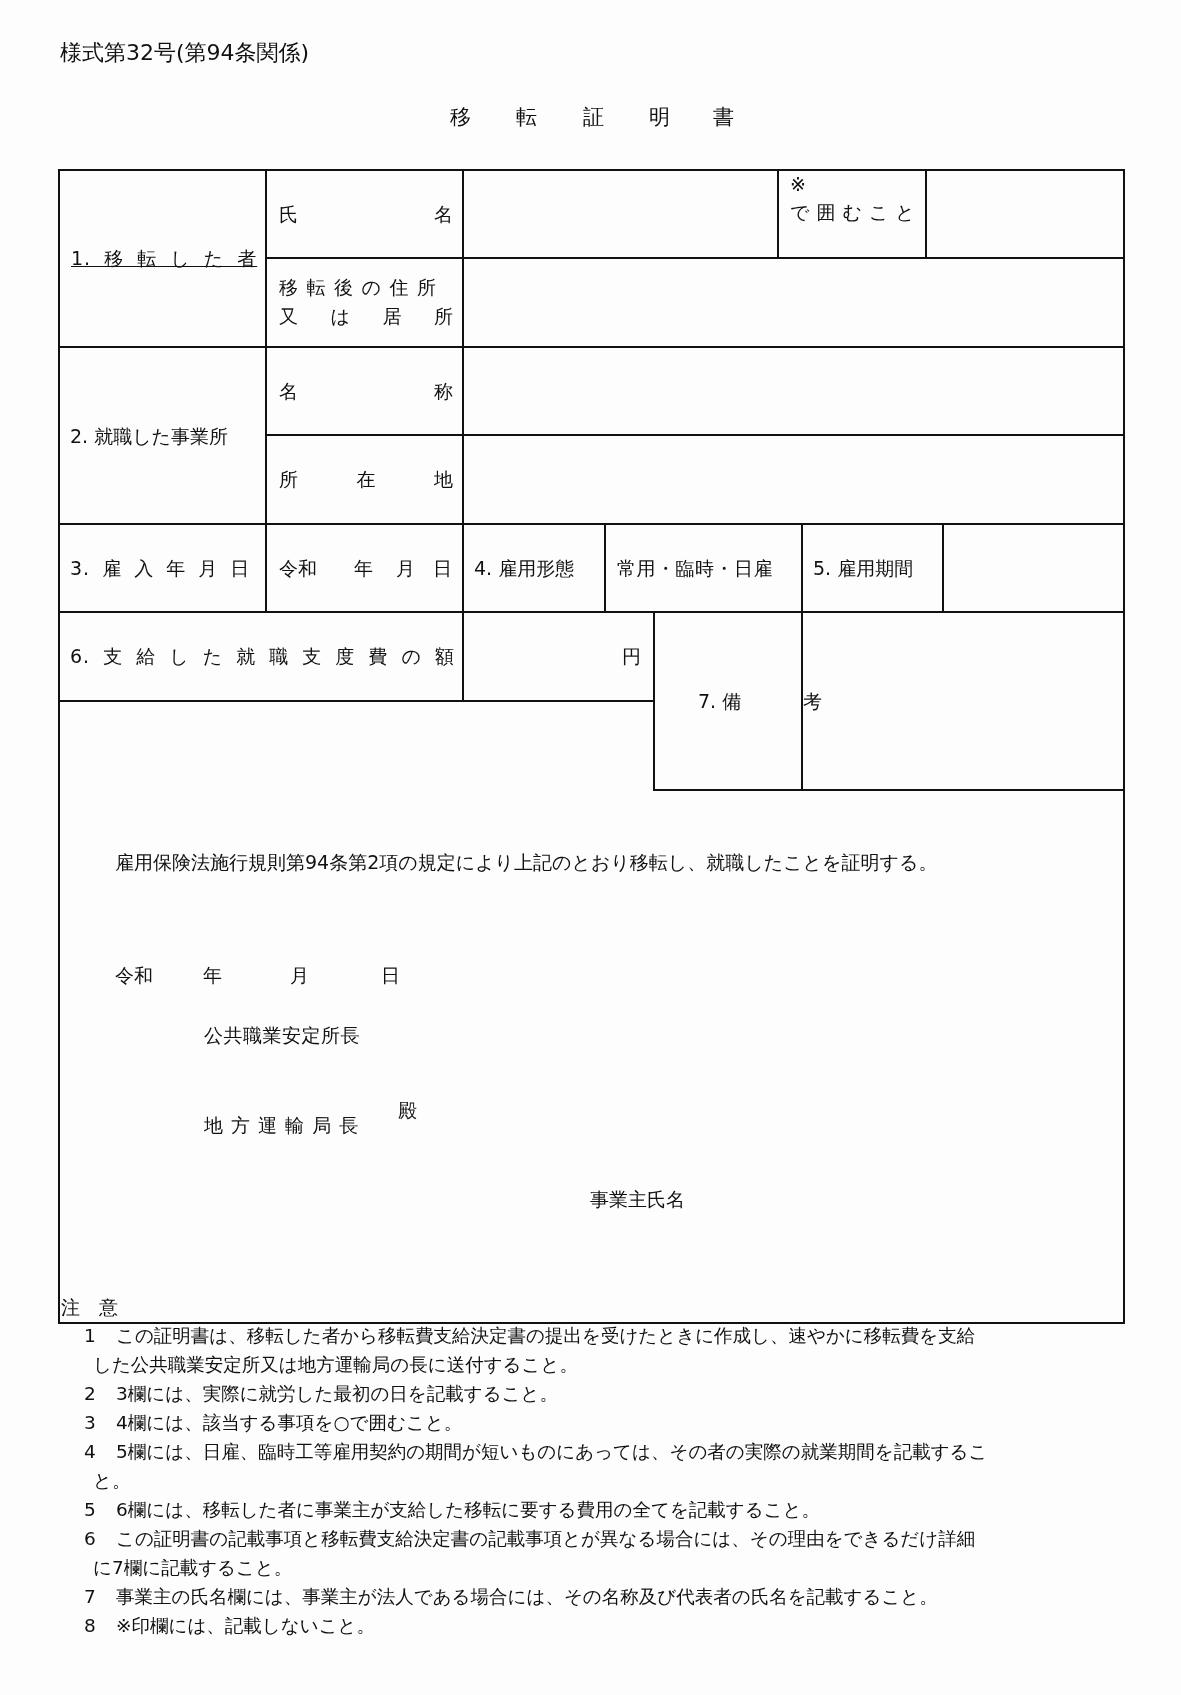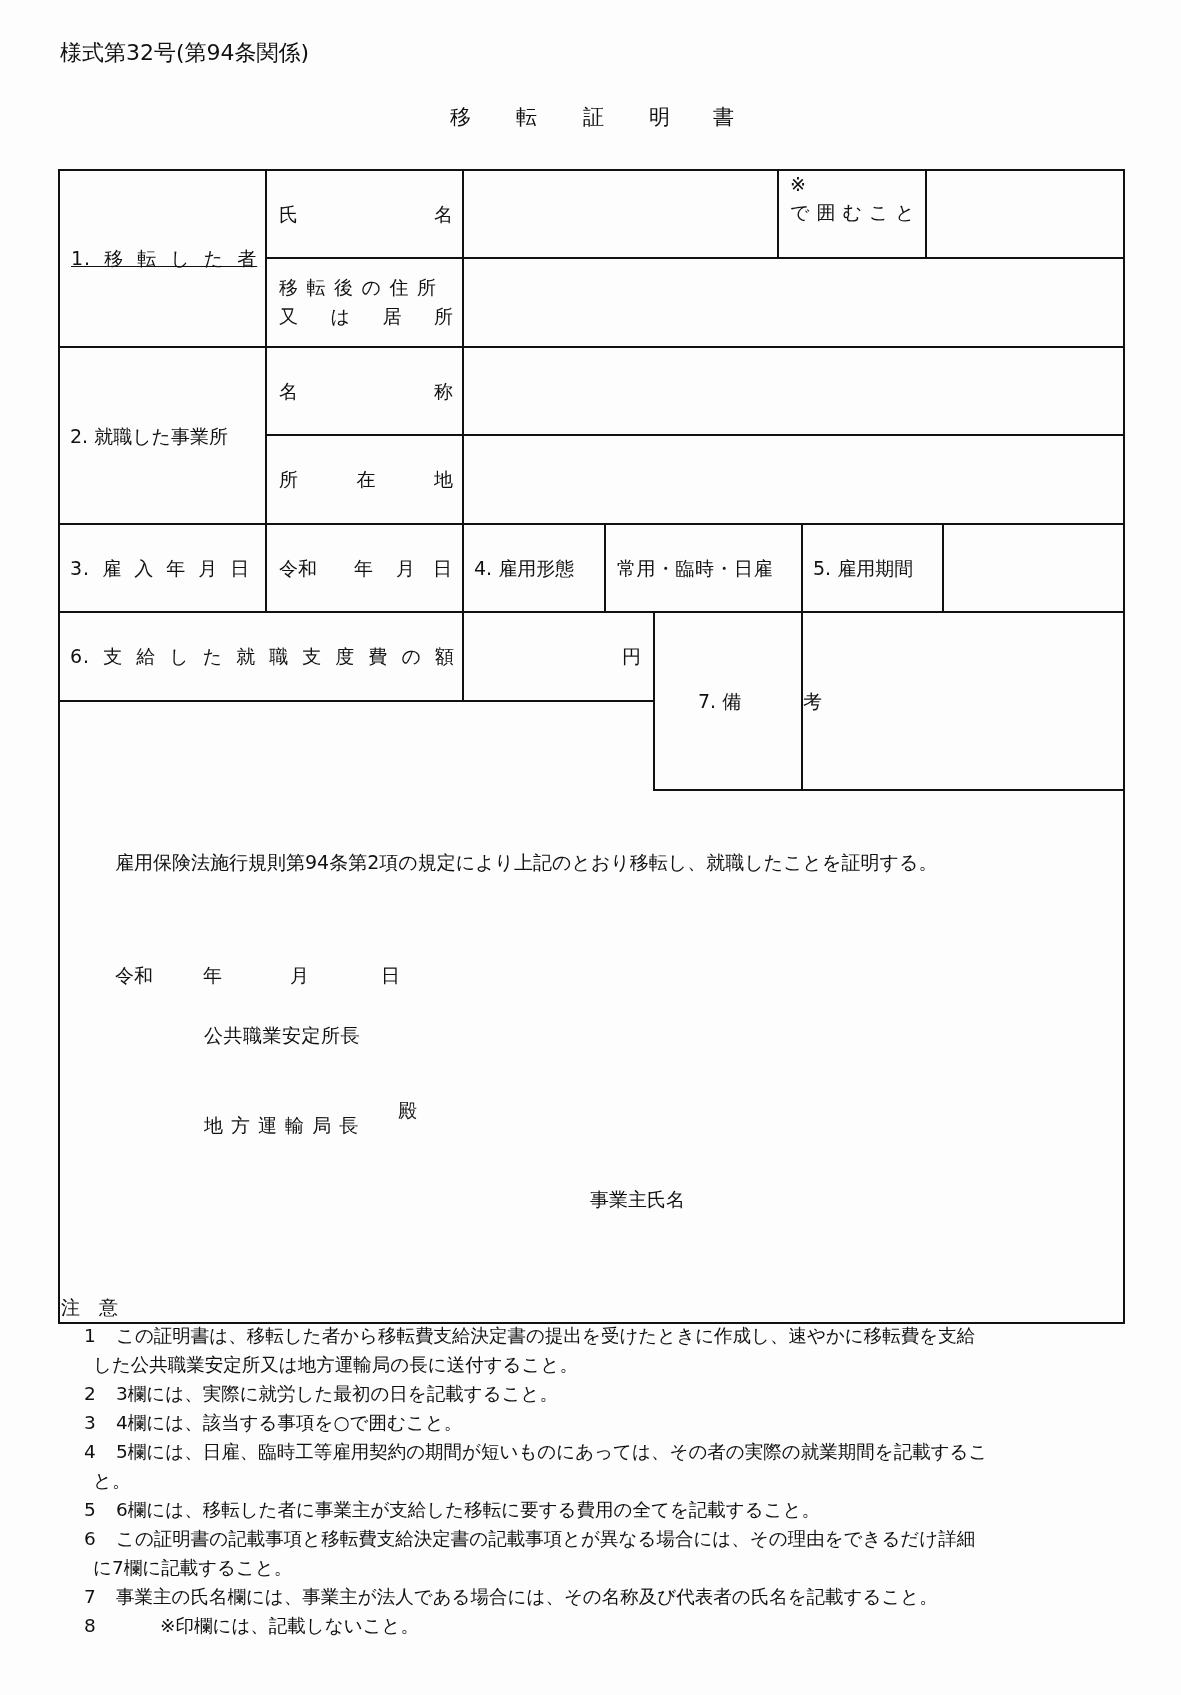--- a/index.html
+++ b/index.html
@@ -154,14 +154,14 @@
   <span class="note" style="left:116px; top:1499px;">6欄には、移転した者に事業主が支給した移転に要する費用の全てを記載すること。</span>
 
   <span class="note" style="left:84px; top:1528px;">6</span>
   <span class="note" style="left:116px; top:1528px;">この証明書の記載事項と移転費支給決定書の記載事項とが異なる場合には、その理由をできるだけ詳細</span>
   <span class="note" style="left:93px; top:1557px;">に7欄に記載すること。</span>
 
   <span class="note" style="left:84px; top:1586px;">7</span>
   <span class="note" style="left:116px; top:1586px;">事業主の氏名欄には、事業主が法人である場合には、その名称及び代表者の氏名を記載すること。</span>
 
   <span class="note" style="left:84px; top:1615px;">8</span>
-  <span class="note" style="left:116px; top:1615px;margin-left:44px;">※印欄には、記載しないこと。</span>
+  <span class="note" style="left:116px; top:1615px;">※印欄には、記載しないこと。</span>
 </div>
 
 </body></html>

